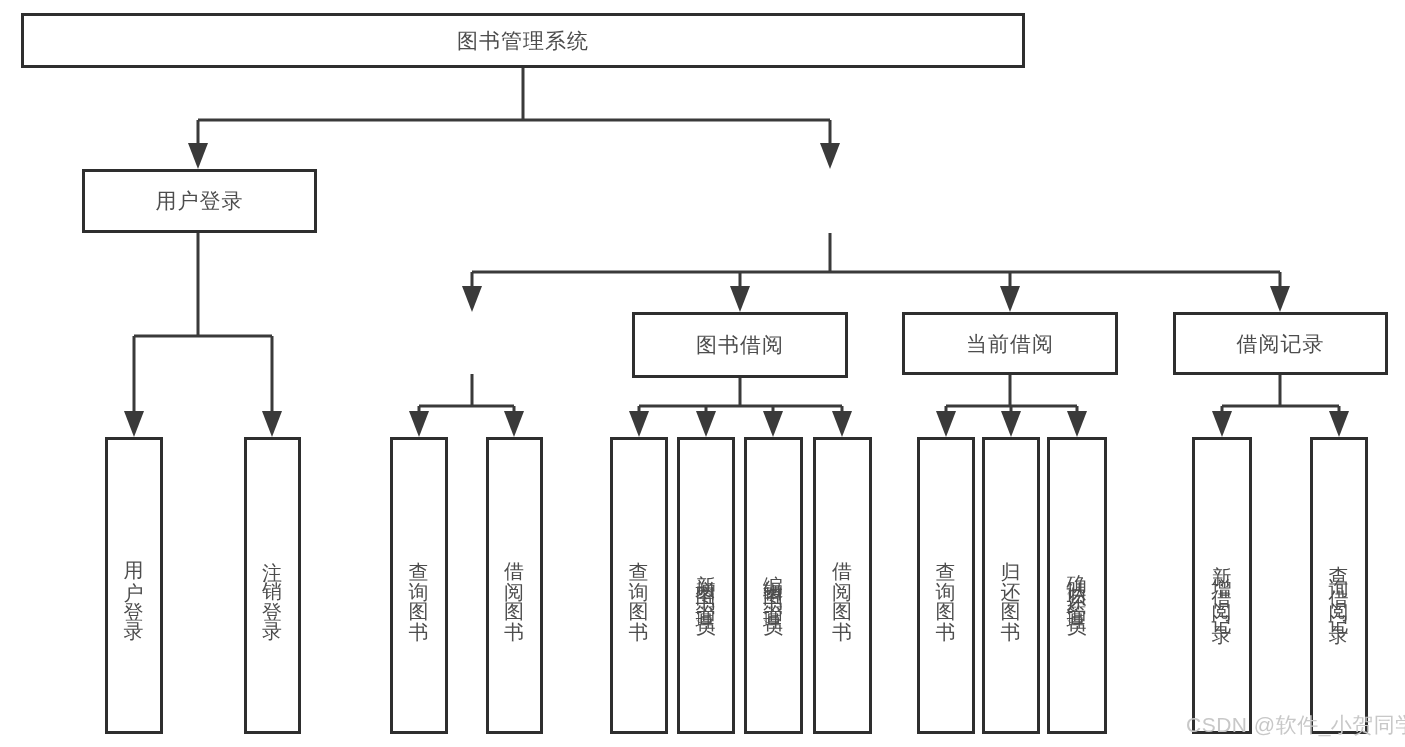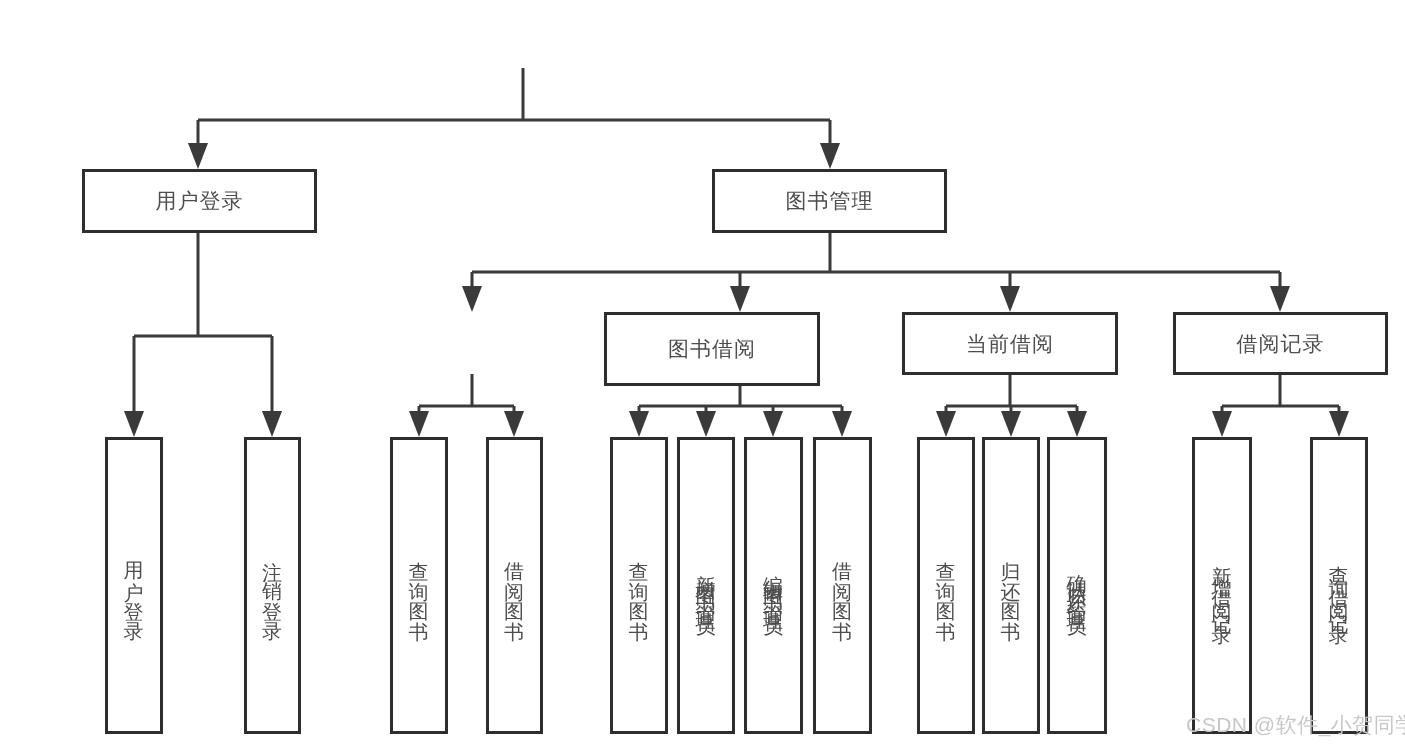--- a/index.html
+++ b/index.html
@@ -120,29 +120,29 @@
       <polygon points="1067,411 1087,411 1077,437"></polygon>
     </g>
 
     <g>
       <path d="M1280 375 V406 M1222 406 H1339 M1222 406 V413 M1339 406 V413"></path>
       <polygon points="1212,411 1232,411 1222,437"></polygon>
       <polygon points="1329,411 1349,411 1339,437"></polygon>
     </g>
   </svg>
 
+  <div class="node h" style="left:21px; top:13px; width:1004px; height:55px">
+    <span>图书管理系统</span>
+  </div>
 
   <div class="node h" style="left:82px; top:169px; width:235px; height:64px">
     <span>用户登录</span>
   </div>
-  <div class="node h" style="left:712px; top:169px; width:235px; height:64px">
-    <span>图书管理</span>
-  </div>
 
-  <div class="node h" style="left:604px; top:312px; width:216px; height:74px">
+  <div class="node h" style="left:632px; top:312px; width:216px; height:66px">
     <span>图书借阅</span>
   </div>
   <div class="node h" style="left:1173px; top:312px; width:215px; height:63px">
     <span>借阅记录</span>
   </div>
   <div class="node h" style="left:902px; top:312px; width:216px; height:63px">
     <span>当前借阅</span>
   </div>
 
   <div class="node v sp-wide" style="left:105px; top:437px; width:58px; height:297px">

